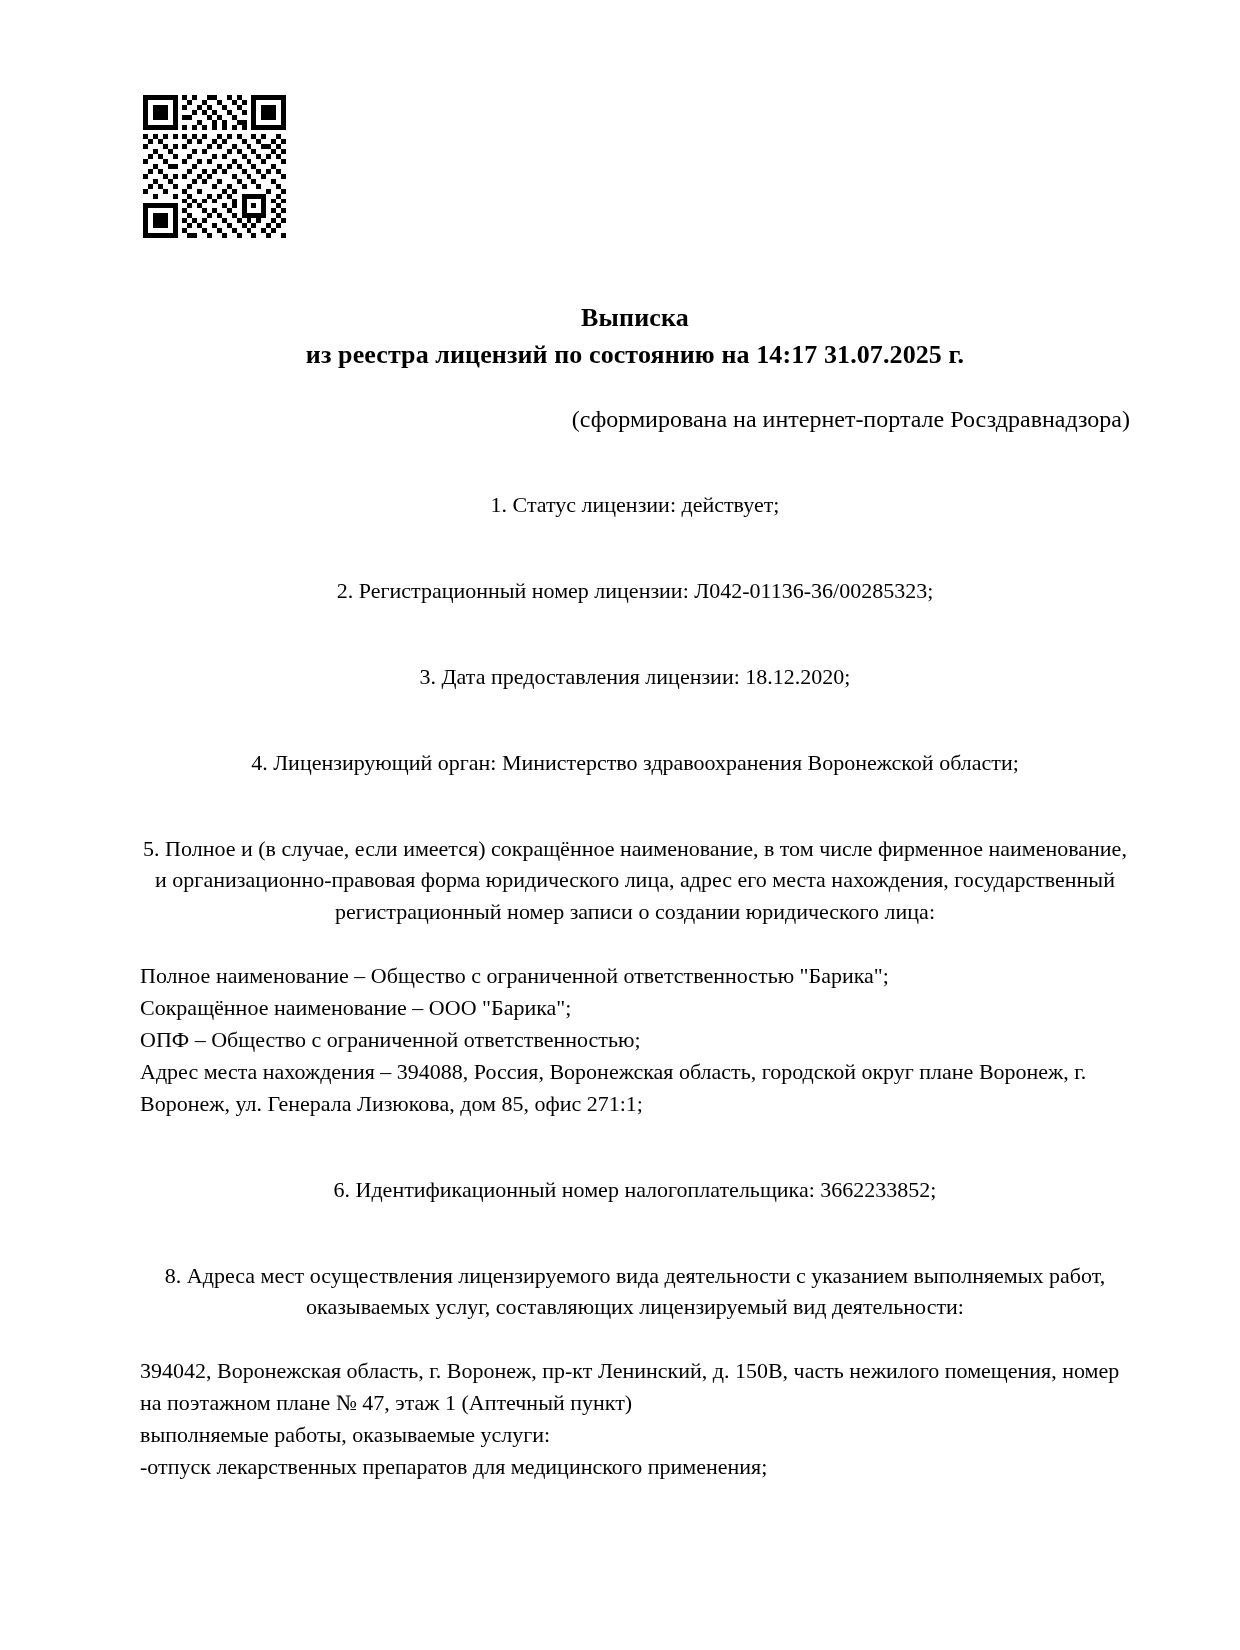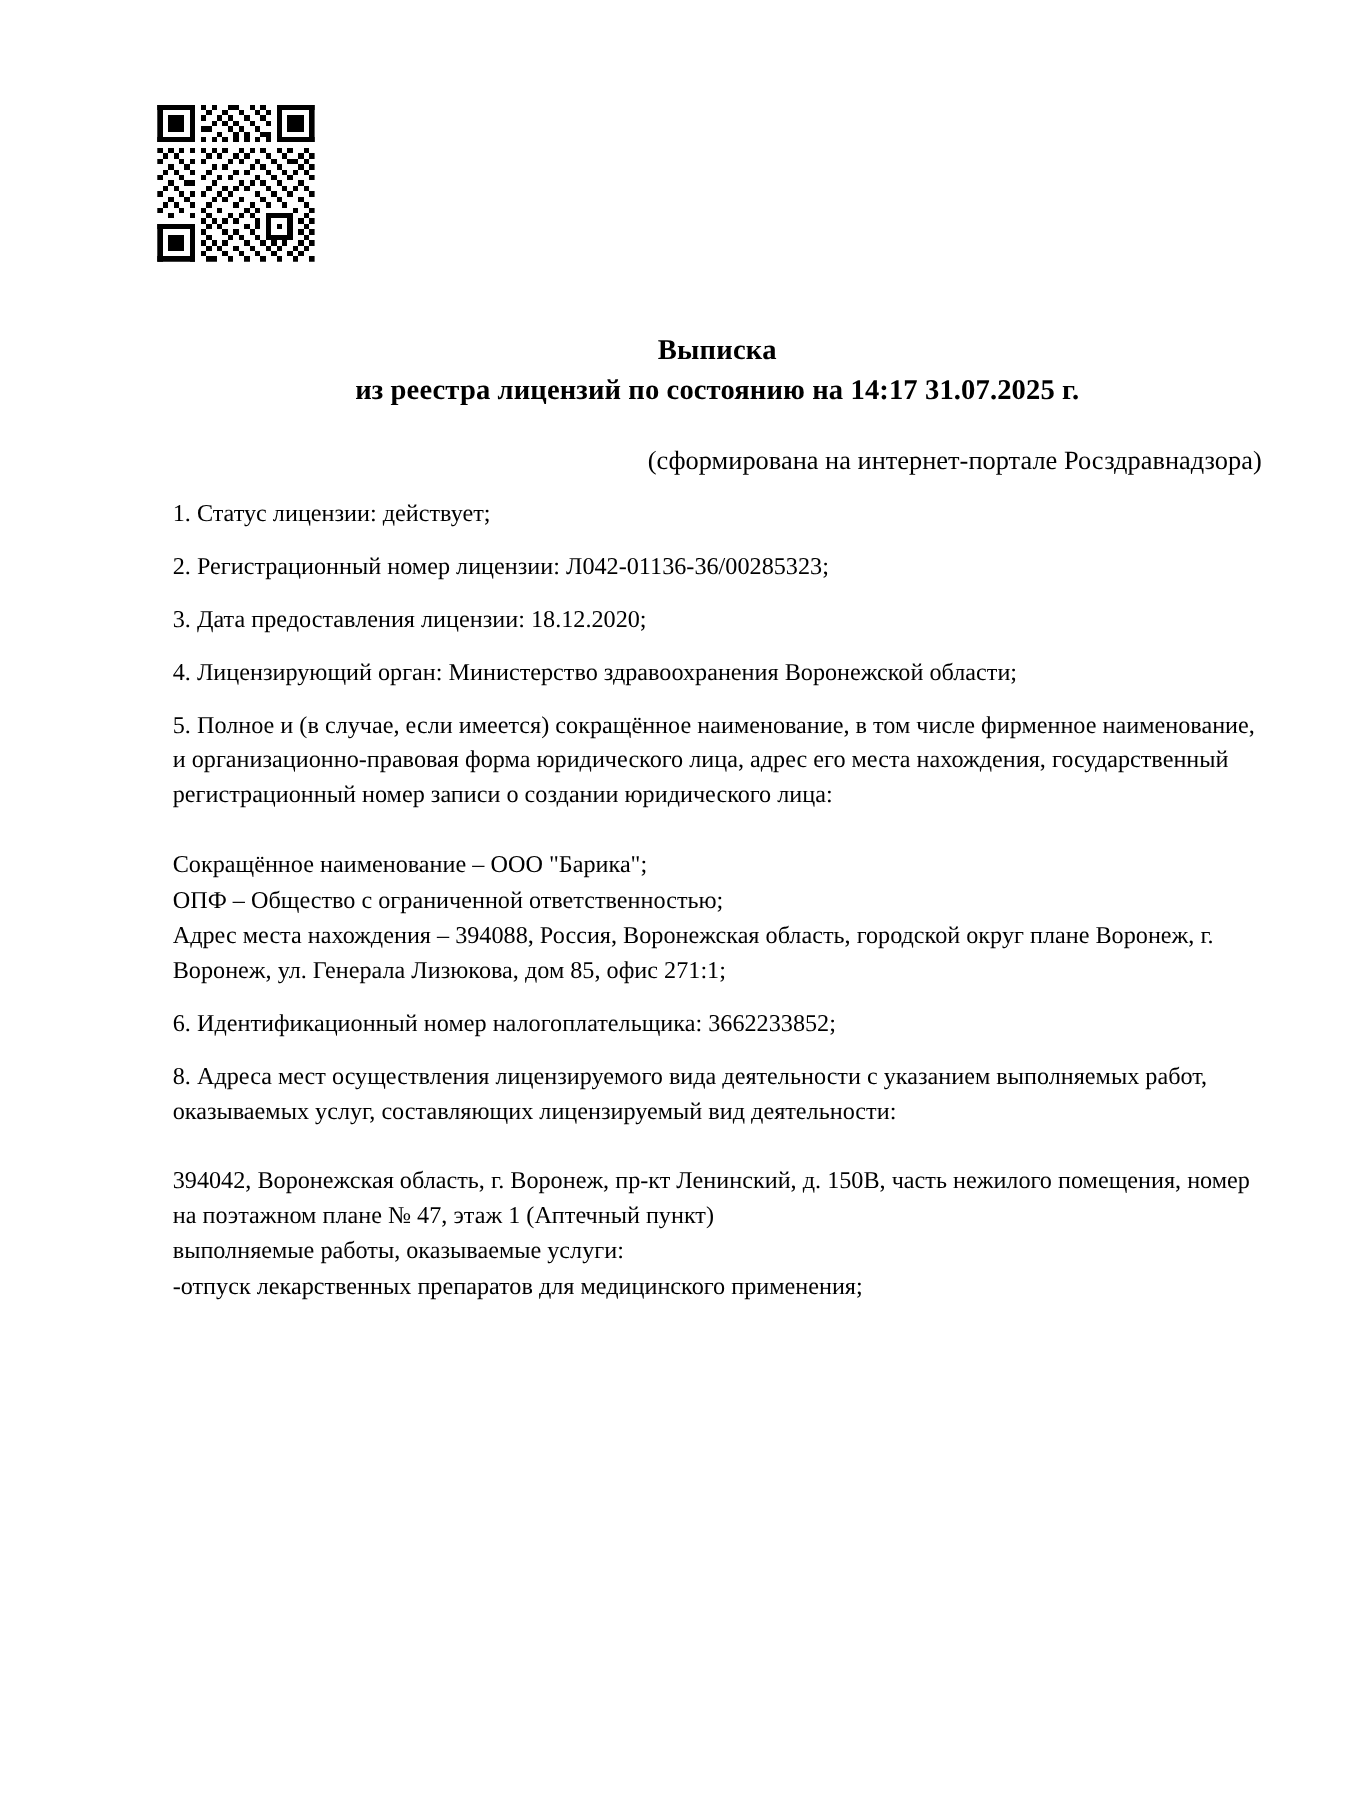--- a/index.html
+++ b/index.html
@@ -30,21 +30,21 @@
     height: 143px;
   }
   .qr-wrap svg {
     display: block;
     width: 143px;
     height: 143px;
     shape-rendering: crispEdges;
   }
   .content {
     position: absolute;
-    left: 157px;
+    left: 140px;
     top: 300px;
     width: 990px;
   }
   .title-block {
     text-align: center;
     font-weight: bold;
     font-size: 26px;
     line-height: 1.42;
     margin-bottom: 0;
   }
@@ -52,22 +52,22 @@
   .title-line2 { letter-spacing: 0.1px; }
   .subtitle {
     text-align: right;
     font-size: 24px;
     margin-top: 30px;
     line-height: 1.3;
   }
   .section {
     font-size: 22px;
     line-height: 1.45;
-    margin-top: 16px;
-    text-align: left;
+    margin-top: 54px;
+    text-align: center;
   }
   .block-lines {
     font-size: 22px;
     line-height: 1.45;
     margin-top: 32px;
   }
   .block-lines div {
     white-space: normal;
   }
 </style>
@@ -356,20 +356,21 @@
 
     <div class="subtitle">(сформирована на интернет-портале Росздравнадзора)</div>
 
     <div class="section">1. Статус лицензии: действует;</div>
     <div class="section">2. Регистрационный номер лицензии: Л042-01136-36/00285323;</div>
     <div class="section">3. Дата предоставления лицензии: 18.12.2020;</div>
     <div class="section">4. Лицензирующий орган: Министерство здравоохранения Воронежской области;</div>
     <div class="section">5. Полное и (в случае, если имеется) сокращённое наименование, в том числе фирменное наименование, и организационно-правовая форма юридического лица, адрес его места нахождения, государственный регистрационный номер записи о создании юридического лица:</div>
 
     <div class="block-lines">
+      <div>Полное наименование – Общество с ограниченной ответственностью "Барика";</div>
       <div>Сокращённое наименование – ООО "Барика";</div>
       <div>ОПФ – Общество с ограниченной ответственностью;</div>
       <div>Адрес места нахождения – 394088, Россия, Воронежская область, городской округ плане Воронеж, г. Воронеж, ул. Генерала Лизюкова, дом 85, офис 271:1;</div>
     </div>
 
     <div class="section">6. Идентификационный номер налогоплательщика: 3662233852;</div>
     <div class="section">8. Адреса мест осуществления лицензируемого вида деятельности с указанием выполняемых работ, оказываемых услуг, составляющих лицензируемый вид деятельности:</div>
 
     <div class="block-lines">
       <div>394042, Воронежская область, г. Воронеж, пр-кт Ленинский, д. 150В, часть нежилого помещения, номер на поэтажном плане № 47, этаж 1 (Аптечный пункт)</div>

